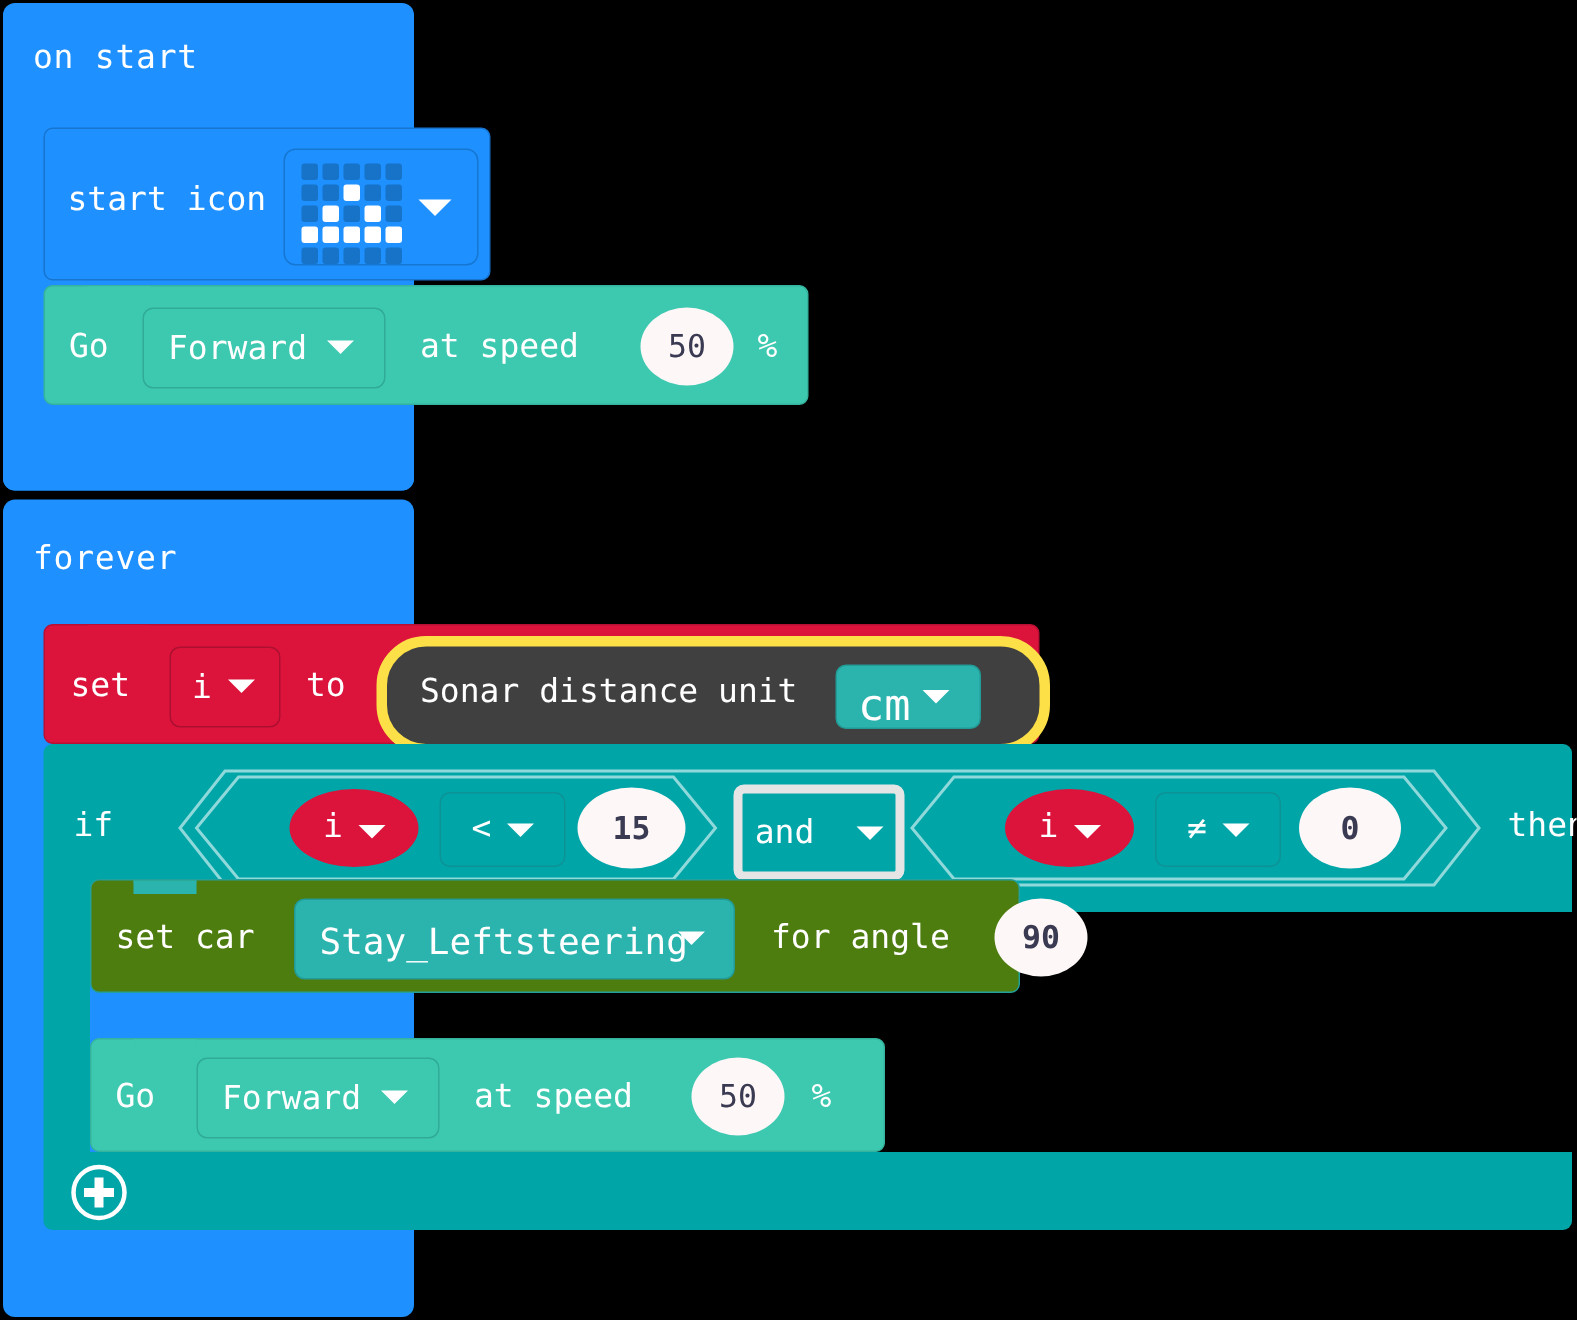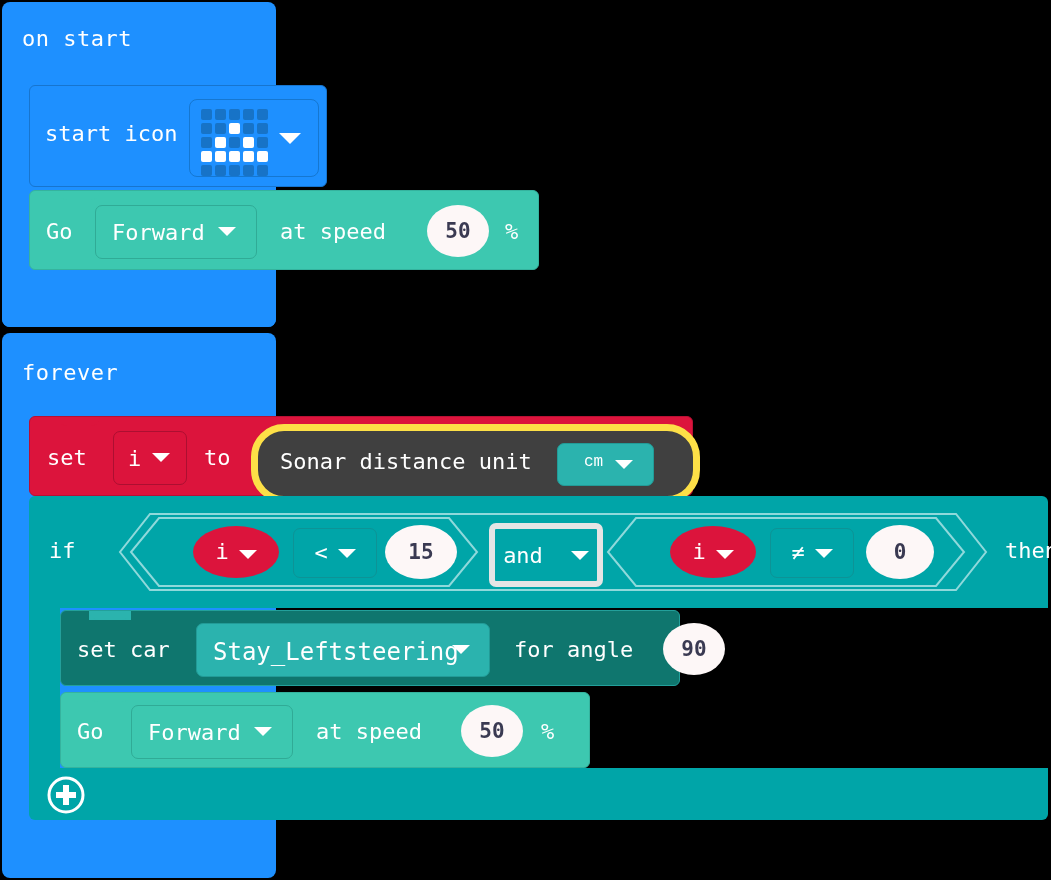--- a/index.html
+++ b/index.html
@@ -42,21 +42,21 @@
   .caret{position:absolute;width:0;height:0;border-left:11px solid transparent;
          border-right:11px solid transparent;border-top:11px solid #fff;}
 
   
   .go{background:#3DC8B0;border:1px solid #35b39e;border-radius:6px;}
   #go1{left:29px;top:190px;width:510px;height:80px;}
   #go2{left:60px;top:692px;width:530px;height:76px;}
   .go .word{position:absolute;font-size:22px;}
   .go .dd{position:absolute;background:#3DC8B0;border:1px solid #30ab96;border-radius:7px;}
   .go .num{position:absolute;background:#fdf7f7;border-radius:50%;color:#3a3a52;
-           display:flex;align-items:center;justify-content:center;font-size:21px;font-weight:bold;}
+           display:flex;align-items:center;justify-content:center;font-size:21px;font-weight:normal;}
 
   
   #setvar{left:29px;top:416px;width:664px;height:80px;background:#DC143C;
           border:1px solid #b81034;border-radius:6px;}
   #setvar .word{position:absolute;font-size:22px;}
   #setvar .dd{position:absolute;background:#DC143C;border:1px solid #ad0f31;border-radius:7px;}
 
   
   #sonar{position:absolute;left:221px;top:7px;width:435px;height:65px;
          background:#404040;border:7px solid #fde047;border-radius:33px;}
@@ -83,21 +83,21 @@
 
   
   #andbox{position:absolute;left:460px;top:27px;width:102px;height:52px;
         background:#00A5A8;border:6px solid #e5e5e5;border-radius:7px;
         display:flex;align-items:center;justify-content:center;gap:28px;}
   #ifleft{left:29px;top:608px;width:31px;height:160px;background:#00A5A8;}
   #ifbottom{left:29px;top:768px;width:1019px;height:52px;background:#00A5A8;
             border-radius:0 0 6px 6px;}
 
   
-  #setcar{left:60px;top:610px;width:620px;height:76px;background:#0f766e;
+  #setcar{left:60px;top:586px;width:620px;height:76px;background:#4d7c0f;
           border:1px solid #23a09b;border-radius:6px;}
   #setcar .word{position:absolute;font-size:22px;}
   #setcar .dd{position:absolute;background:#2BB3AE;border:1px solid #229b97;border-radius:7px;}
   #setcar .num{position:absolute;background:#fdf7f7;border-radius:50%;color:#3a3a52;
           display:flex;align-items:center;justify-content:center;font-size:21px;font-weight:bold;}
 
   
   #plusbtn{position:absolute;left:47px;top:776px;width:38px;height:38px;}
 </style>
 </head>
@@ -168,21 +168,21 @@
     <span class="txt word" style="left:17px;top:28px;">set</span>
     <div class="dd" style="left:83px;top:14px;width:72px;height:52px;">
       <span class="txt" style="position:absolute;left:14px;top:14px;font-size:22px;">i</span>
       <span class="caret" style="left:38px;top:21px;border-left-width:9px;border-right-width:9px;border-top-width:9px;"></span>
     </div>
     <span class="txt word" style="left:174px;top:28px;">to</span>
 
     <div id="sonar">
       <span class="txt word">Sonar distance unit</span>
       <div class="dd">
-        <span class="txt" style="position:absolute;left:26px;top:9px;font-size:16px;font-family:Liberation Mono, monospace;">cm</span>
+        <span class="txt" style="position:absolute;left:14px;top:9px;font-size:29px;">cm</span>
         <span class="caret" style="left:57px;top:16px;border-left-width:9px;border-right-width:9px;border-top-width:9px;"></span>
       </div>
     </div>
   </div>
 
   <div class="blk" id="ifblk">
     <span class="notch" style="background:#00A5A8;"></span>
     <span class="txt word" style="left:20px;top:42px;">if</span>
 
     <div class="hexout" style="left:89px;top:16px;width:870px;height:80px;">

